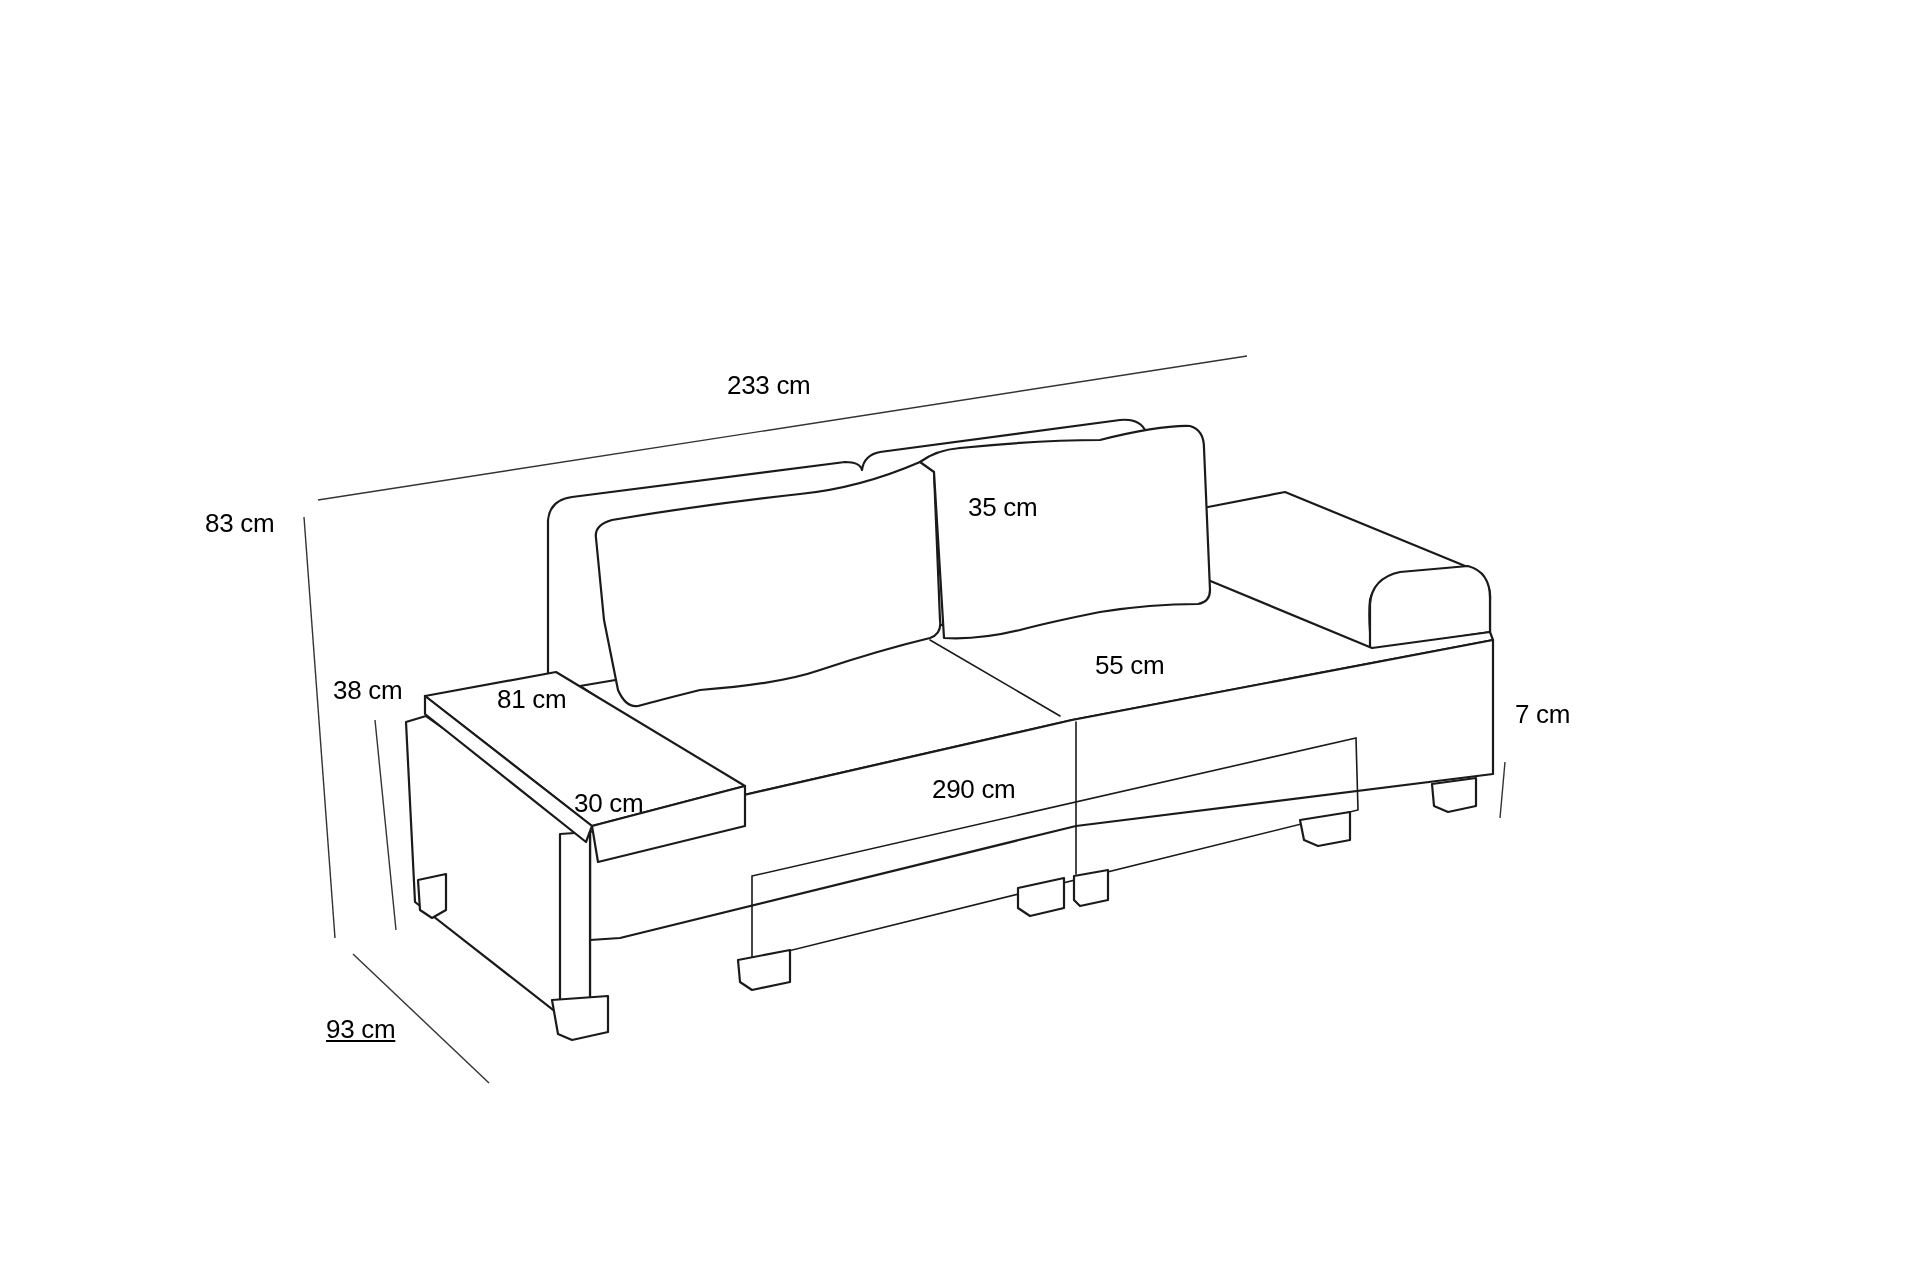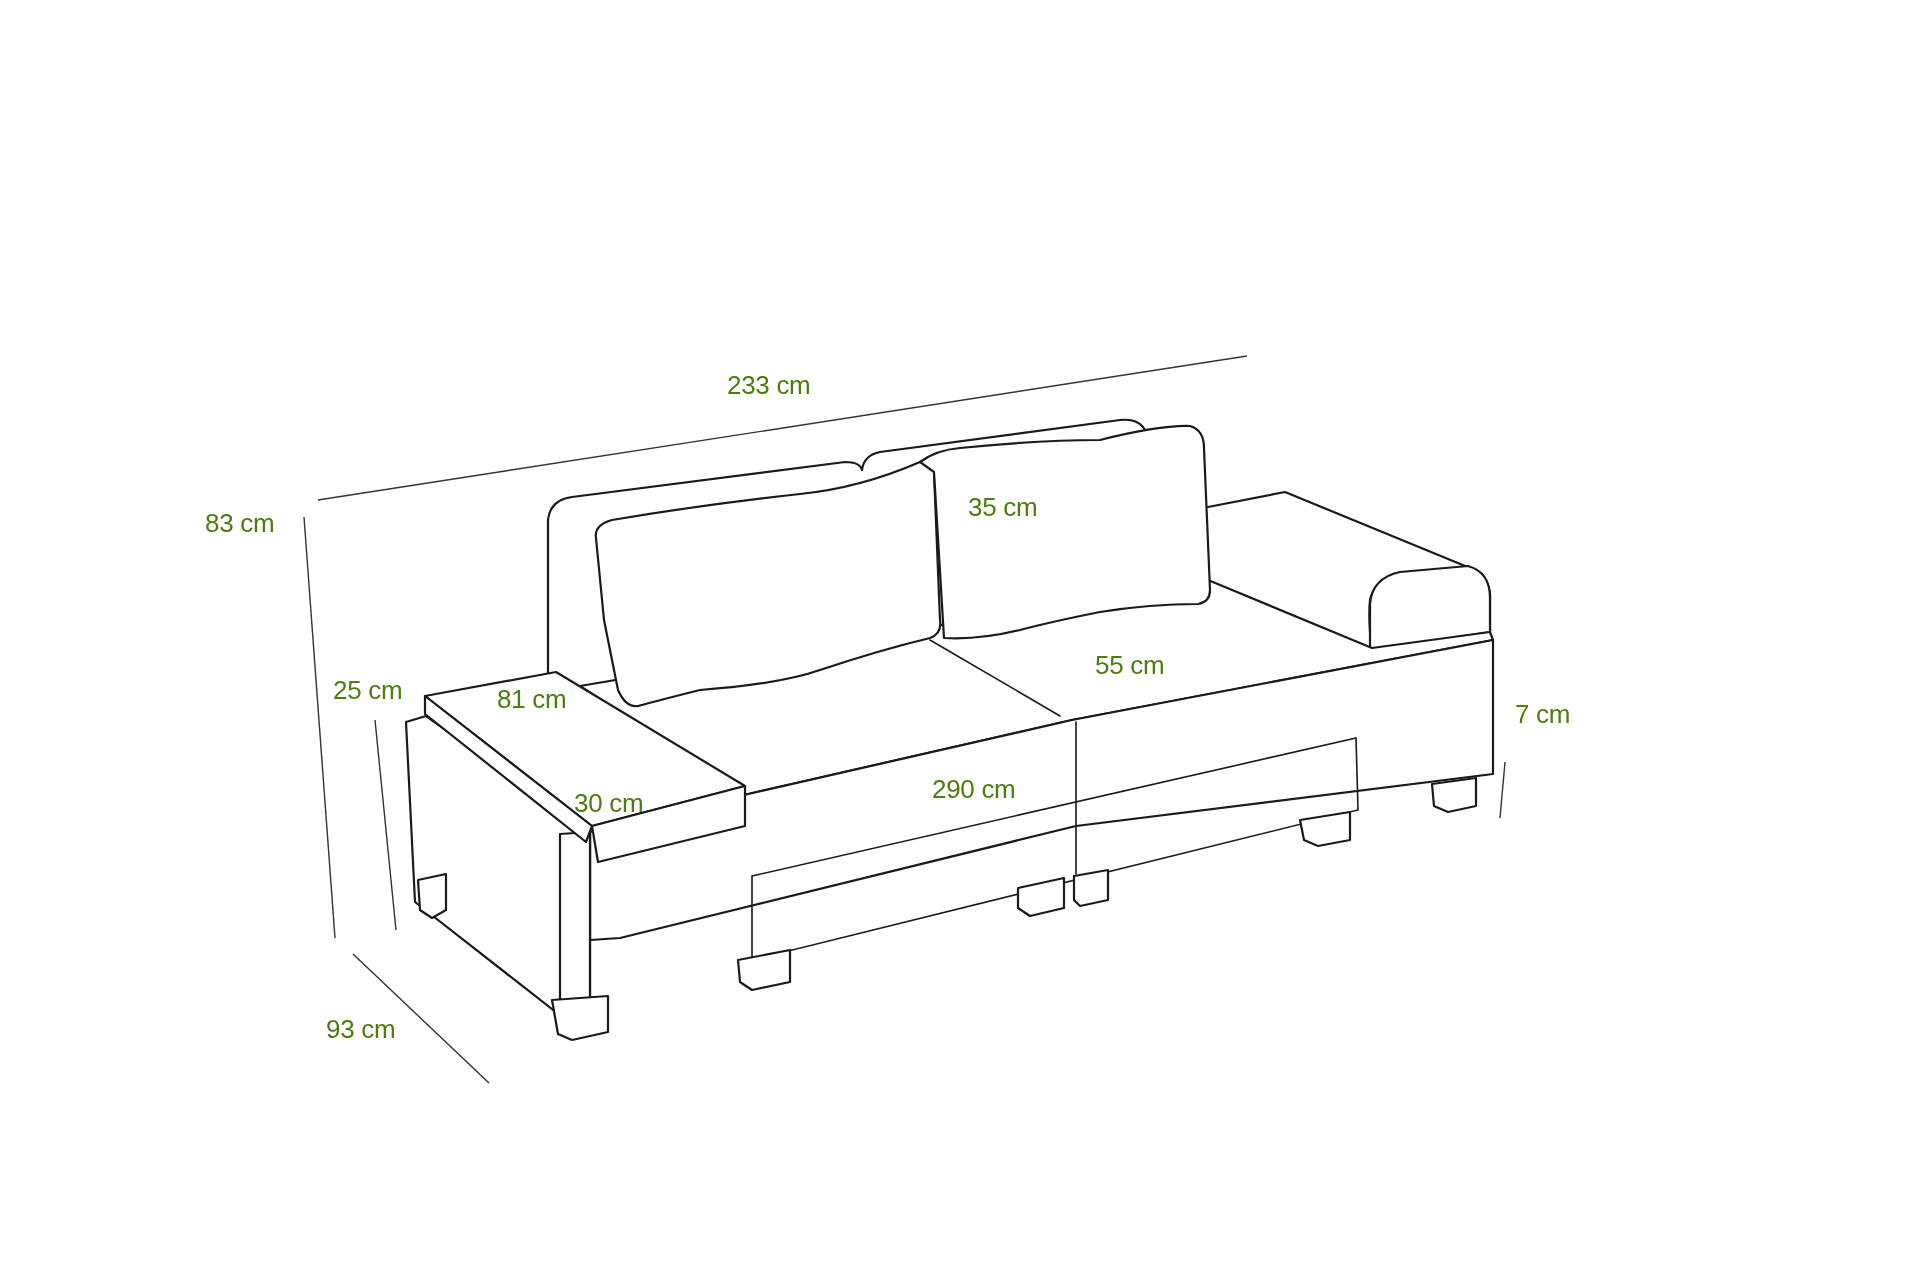--- a/index.html
+++ b/index.html
@@ -1,21 +1,21 @@
 <!DOCTYPE html>
 <html><head>
 <meta charset="utf-8">
 <style>
   html, body { margin:0; padding:0; background:#ffffff; }
   body { width:1920px; height:1280px; position:relative; overflow:hidden; font-family:"Liberation Sans", "DejaVu Sans", sans-serif; }
   svg#drawing { position:absolute; left:0; top:0; width:1920px; height:1280px; }
   .outline { fill:#ffffff; stroke:#1a1a1a; stroke-width:2.2; stroke-linejoin:round; stroke-linecap:round; }
   .thin { fill:none; stroke:#1a1a1a; stroke-width:1.6; stroke-linecap:round; }
   .dim { fill:none; stroke:#333333; stroke-width:1.4; }
-  .lbl { position:absolute; font-size:26px; color:#4d7c0f; white-space:nowrap; line-height:1; letter-spacing:-0.3px; }
+  .lbl { position:absolute; font-size:26px; color:#000000; white-space:nowrap; line-height:1; letter-spacing:-0.3px; }
 </style>
 </head>
 <body>
 
 <svg id="drawing" viewBox="0 0 1920 1280" xmlns="http://www.w3.org/2000/svg">
 
   <g>
     <line class="dim" x1="318" y1="500" x2="1247" y2="356"></line>
     <line class="dim" x1="304" y1="517" x2="335" y2="938"></line>
     <line class="dim" x1="375" y1="720" x2="396" y2="930"></line>
@@ -65,20 +65,20 @@
     <path class="outline" d="M1018 888 L1064 878 L1064 908 L1030 916 L1018 908 Z"></path>
     <path class="outline" d="M1074 876 L1108 870 L1108 900 L1080 906 L1074 900 Z"></path>
     <path class="outline" d="M1300 820 L1350 812 L1350 840 L1318 846 L1304 840 Z"></path>
     <path class="outline" d="M1432 784 L1476 778 L1476 806 L1448 812 L1434 806 Z"></path>
     <path class="outline" d="M418 880 L446 874 L446 910 L432 918 L420 910 Z"></path>
   </g>
 </svg>
 
 <div class="lbl" style="left:727px; top:372px;">233 cm</div>
 <div class="lbl" style="left:205px; top:510px;text-align:right;">83 cm</div>
-<div class="lbl" style="left:333px; top:677px;">25 cm</div>
+<div class="lbl" style="left:333px; top:677px;">38 cm</div>
 <div class="lbl" style="left:497px; top:686px;">81 cm</div>
 <div class="lbl" style="left:574px; top:762px;margin-top:28px;">30 cm</div>
 <div class="lbl" style="left:968px; top:494px;">35 cm</div>
 <div class="lbl" style="left:1095px; top:652px;">55 cm</div>
 <div class="lbl" style="left:932px; top:776px;">290 cm</div>
 <div class="lbl" style="left:1515px; top:701px;">7 cm</div>
-<div class="lbl" style="left:326px; top:1016px;">93 cm</div>
+<div class="lbl" style="left:326px; top:1016px;text-decoration:underline;">93 cm</div>
 
 </body></html>

